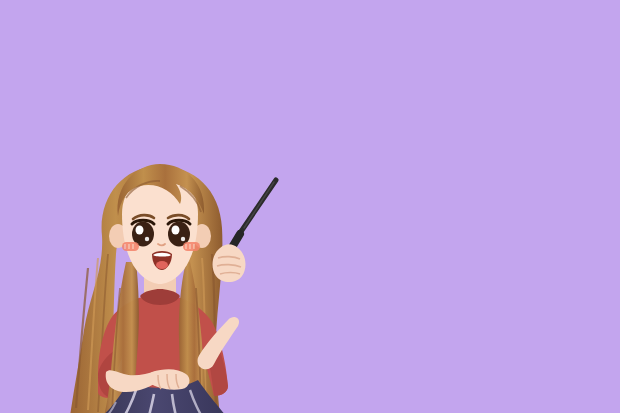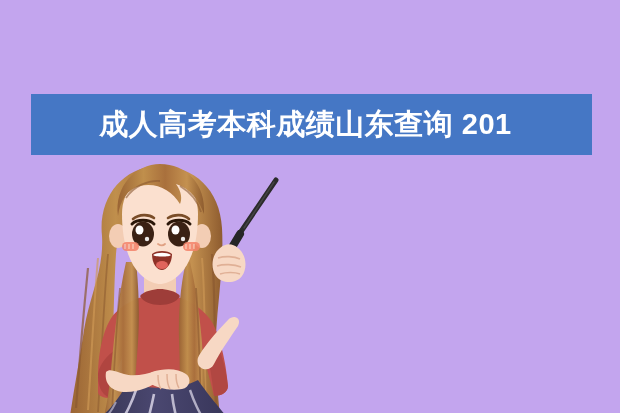--- a/index.html
+++ b/index.html
@@ -34,23 +34,20 @@
   #illustration{
     position:absolute;left:40px;top:158px;width:240px;height:258px;
   }
   #illustration svg{display:block;width:240px;height:258px;}
 </style>
 </head>
 <body>
 
 <div id="stage">
 
-  <div id="title-banner">
-    <span id="title-text">成人高考本科成绩山东查询 201</span>
-  </div>
 
   <div id="illustration">
     <svg viewBox="0 0 240 258" xmlns="http://www.w3.org/2000/svg">
       <defs>
         <clipPath id="frameclip">
             <rect x="0" y="0" width="240" height="258"></rect>
           </clipPath>
         <linearGradient id="hairGrad" x1="0" y1="0" x2="1" y2="0">
           <stop offset="0%" stop-color="#9a6434"></stop>
           <stop offset="30%" stop-color="#c08f4c"></stop>

